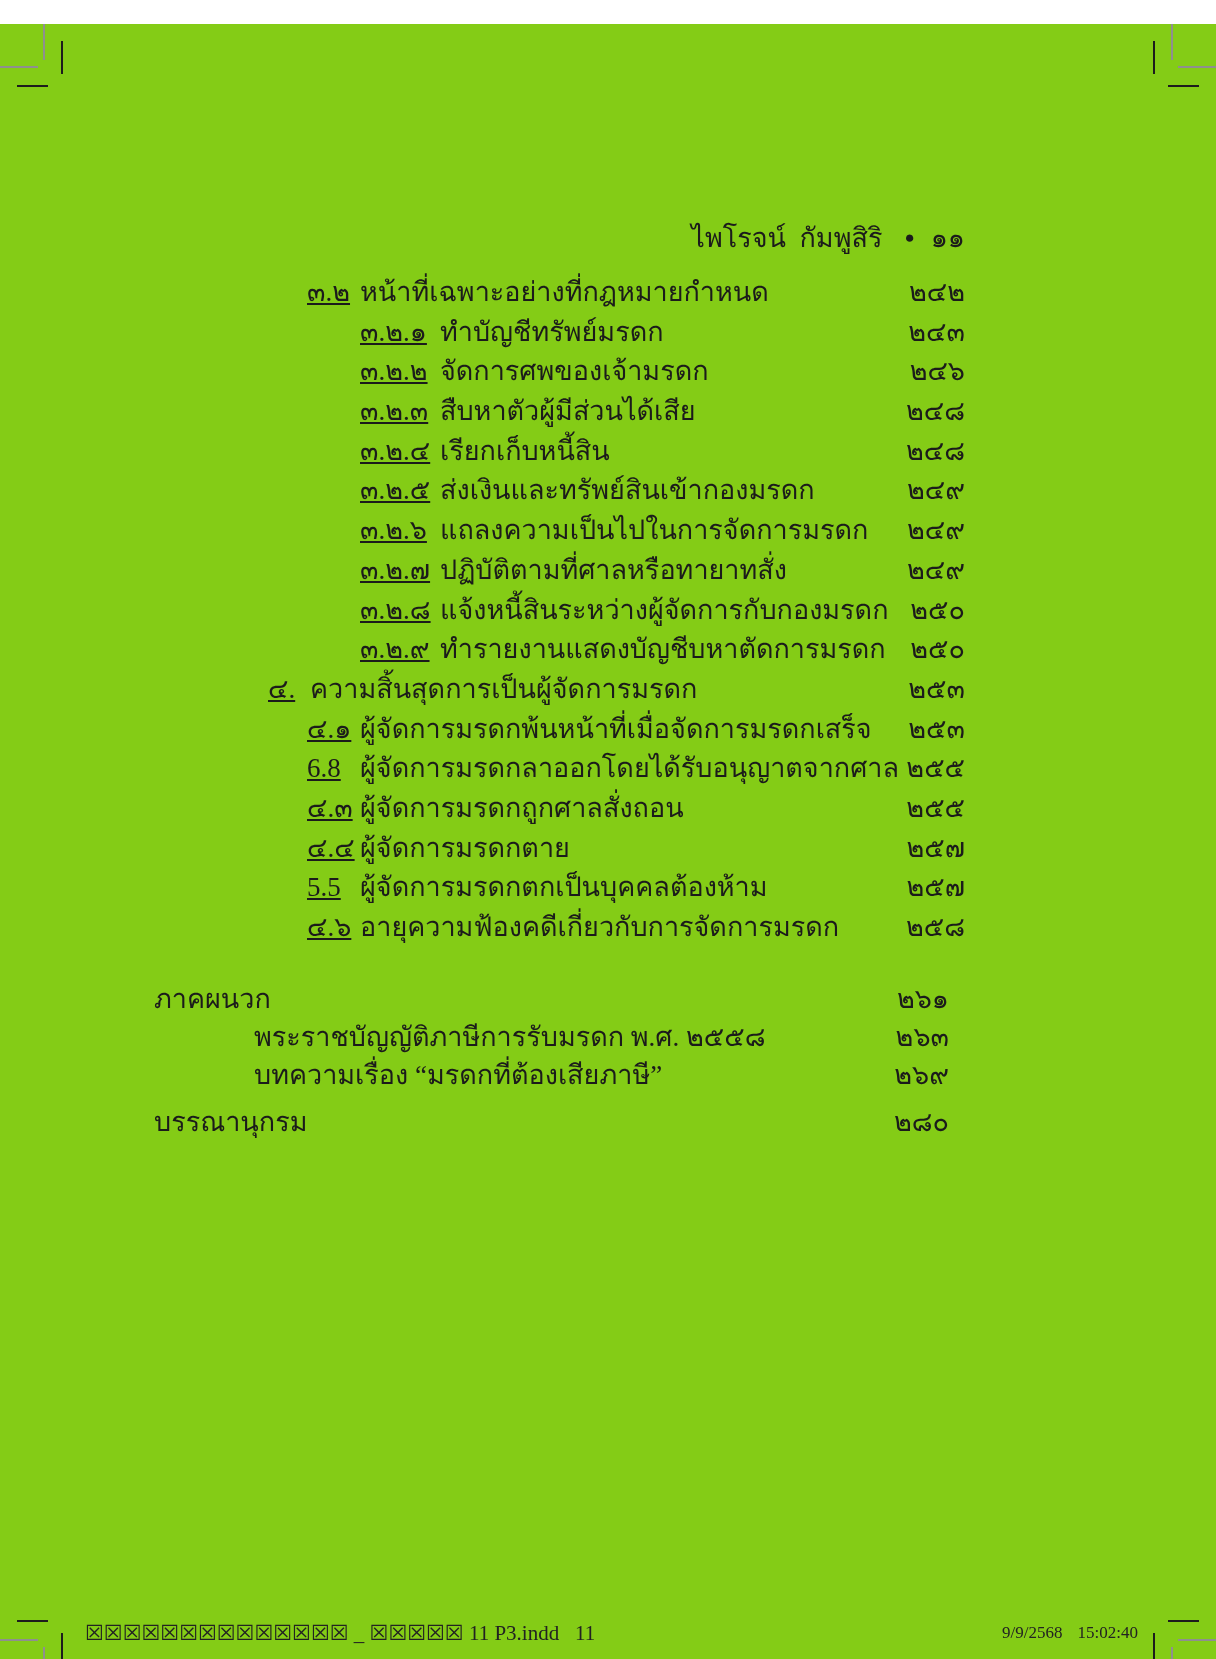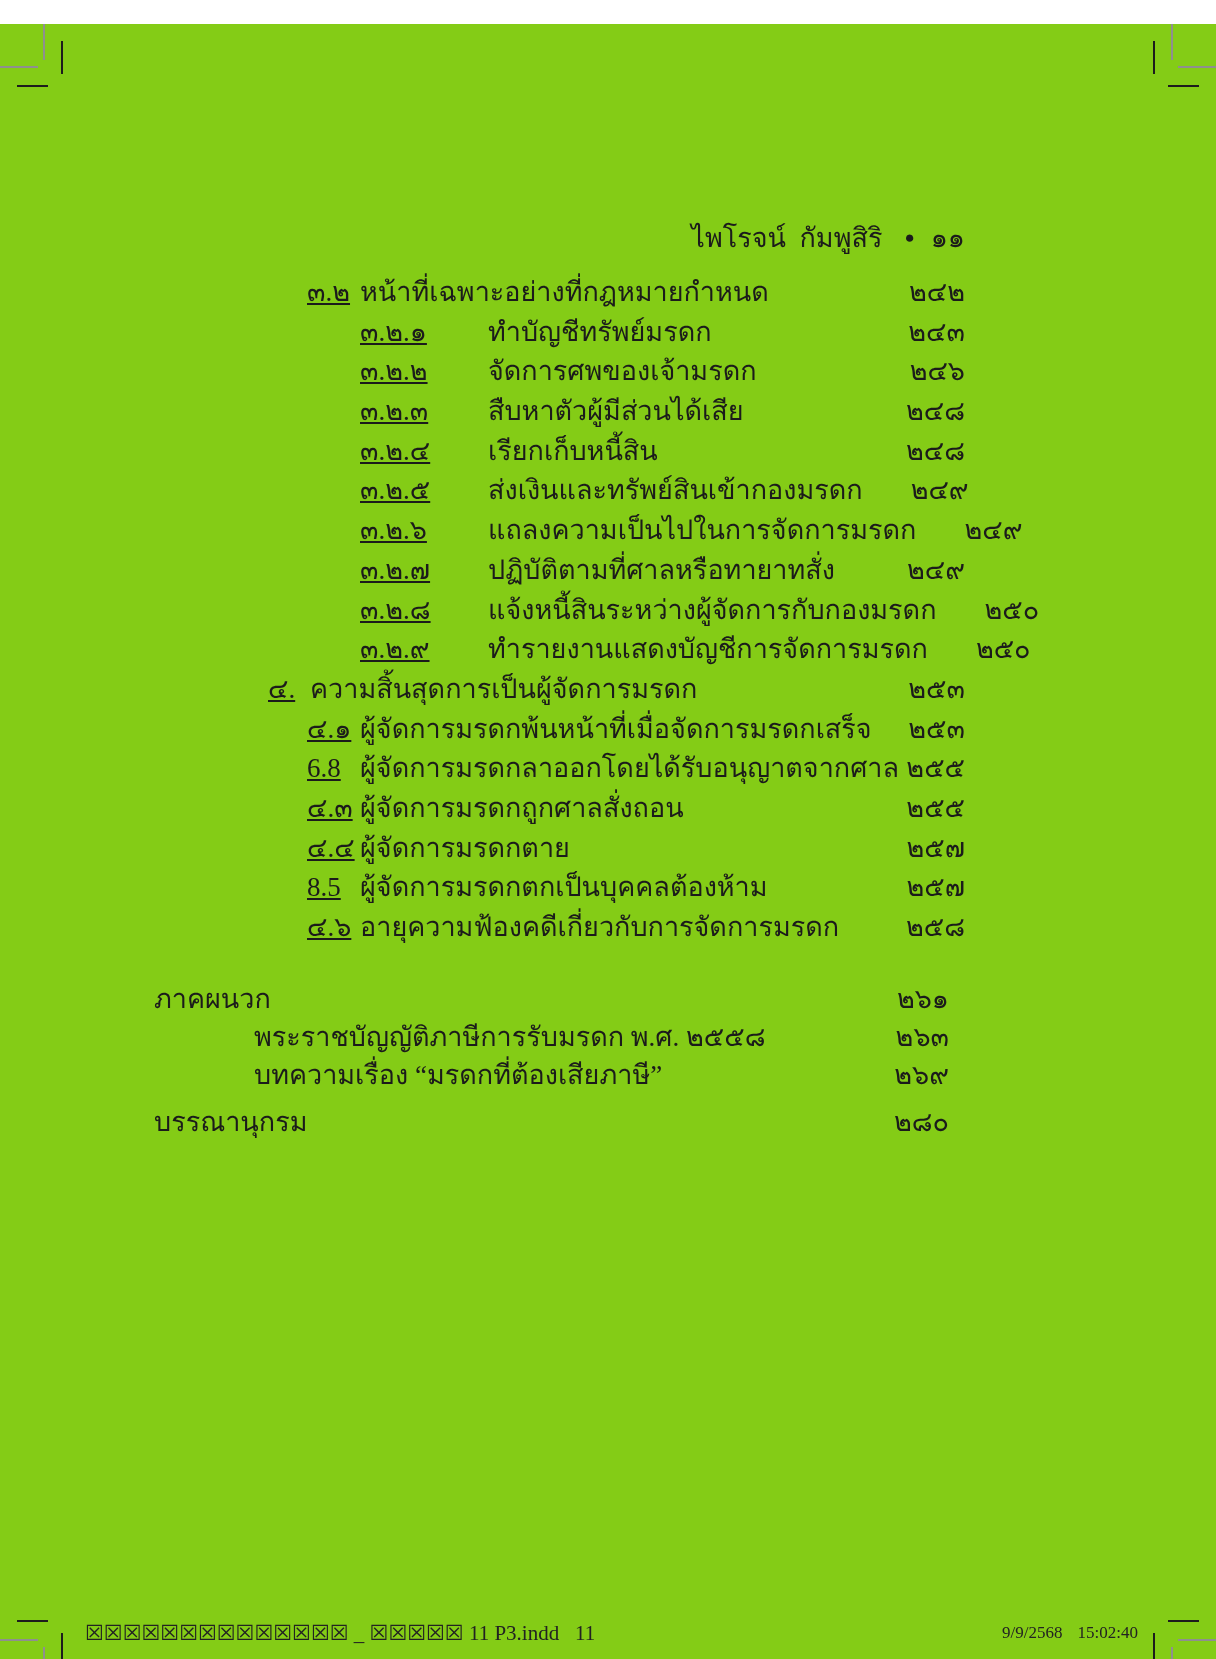--- a/index.html
+++ b/index.html
@@ -58,21 +58,21 @@
     height:39.7px;line-height:39.7px;
     white-space:nowrap;
   }
   .toc-row .num{display:inline-block;flex:0 0 auto;text-decoration:underline;}
   .toc-row .label{flex:0 1 auto;}
   .toc-row .pg{margin-left:auto;flex:0 0 auto;}
   .toc-row.level0{padding-left:98px;}
   .toc-row.level0 .num{width:42px;}
   .toc-row.level1{padding-left:137px;}
   .toc-row.level1 .num{width:53px;}
-  .toc-row.level2{padding-left:190px;gap:48px;}
+  .toc-row.level2{padding-left:190px;}
   .toc-row.level2 .num{width:80px;}
 
   
   .backmatter{
     position:absolute;left:154px;top:956px;width:795px;
     font-size:27px;font-weight:normal;
   }
   .bm-row{
     display:flex;align-items:baseline;
     height:38px;line-height:38px;white-space:nowrap;
@@ -165,21 +165,21 @@
         <span class="label">ปฏิบัติตามที่ศาลหรือทายาทสั่ง</span>
         <span class="pg">๒๔๙</span>
       </div>
       <div class="toc-row level2">
         <span class="num">๓.๒.๘</span>
         <span class="label">แจ้งหนี้สินระหว่างผู้จัดการกับกองมรดก</span>
         <span class="pg">๒๕๐</span>
       </div>
       <div class="toc-row level2">
         <span class="num">๓.๒.๙</span>
-        <span class="label">ทำรายงานแสดงบัญชีการจัดการมรดก</span>
+        <span class="label">ทำรายงานแสดงบัญชีบหาตัดการมรดก</span>
         <span class="pg">๒๕๐</span>
       </div>
       <div class="toc-row level0">
         <span class="num">๔.</span>
         <span class="label">ความสิ้นสุดการเป็นผู้จัดการมรดก</span>
         <span class="pg">๒๕๓</span>
       </div>
       <div class="toc-row level1">
         <span class="num">๔.๑</span>
         <span class="label">ผู้จัดการมรดกพ้นหน้าที่เมื่อจัดการมรดกเสร็จ</span>
@@ -194,21 +194,21 @@
         <span class="num">๔.๓</span>
         <span class="label">ผู้จัดการมรดกถูกศาลสั่งถอน</span>
         <span class="pg">๒๕๕</span>
       </div>
       <div class="toc-row level1">
         <span class="num">๔.๔</span>
         <span class="label">ผู้จัดการมรดกตาย</span>
         <span class="pg">๒๕๗</span>
       </div>
       <div class="toc-row level1">
-        <span class="num">8.5</span>
+        <span class="num">5.5</span>
         <span class="label">ผู้จัดการมรดกตกเป็นบุคคลต้องห้าม</span>
         <span class="pg">๒๕๗</span>
       </div>
       <div class="toc-row level1">
         <span class="num">๔.๖</span>
         <span class="label">อายุความฟ้องคดีเกี่ยวกับการจัดการมรดก</span>
         <span class="pg">๒๕๘</span>
       </div>
     </div>
 

